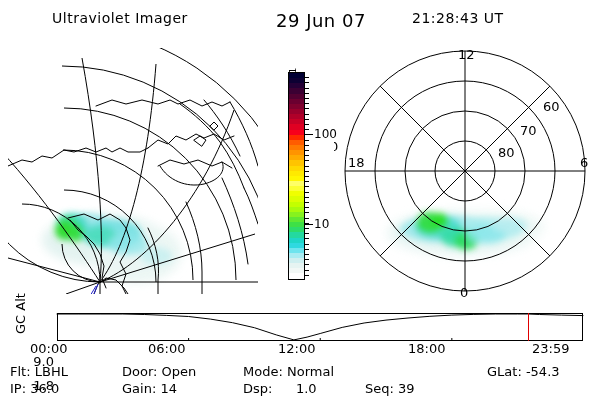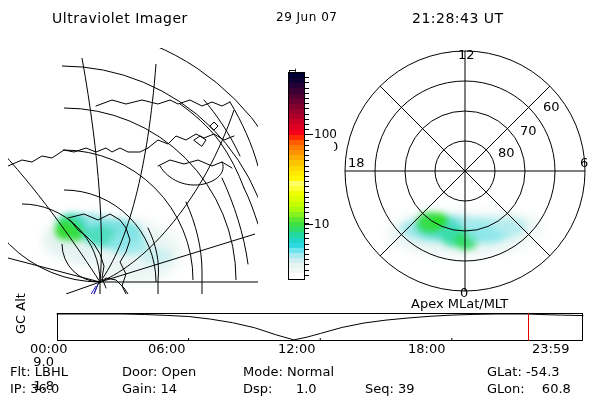--- a/index.html
+++ b/index.html
@@ -3,21 +3,21 @@
 <meta charset="utf-8">
 <style>
   html,body{margin:0;padding:0;background:#ffffff;}
   body{width:600px;height:400px;overflow:hidden;
        font-family:"DejaVu Sans",sans-serif;color:#000;}
   .root{position:relative;width:600px;height:368px;}
 
   
   .header{position:absolute;left:0;top:5px;width:600px;height:28px;}
   .hdr-title{position:absolute;left:52px;top:5px;font-size:14px;letter-spacing:.5px;}
-  .hdr-date{position:absolute;left:276px;top:5px;font-size:12px;letter-spacing:.5px;}
+  .hdr-date{position:absolute;left:276px;top:5px;font-size:18px;letter-spacing:.5px;}
   .hdr-time{position:absolute;left:412px;top:5px;font-size:14px;letter-spacing:.5px;}
 
   
   .panel{position:absolute;overflow:hidden;}
   .geo{left:8px;top:48px;width:250px;height:246px;}
   .dial{left:334px;top:45px;width:262px;height:252px;}
 
   svg{display:block;overflow:visible;}
   .grid{fill:none;stroke:#000;stroke-width:1;}
   .coast{fill:none;stroke:#000;stroke-width:1;stroke-linejoin:round;stroke-linecap:round;}
@@ -309,21 +309,20 @@
       </g>
     </svg>
   </div>
 
   <div class="strip">
     <div class="gcalt">GC Alt</div>
 
     <div class="yt ylab" style="top:11px">9.0</div>
     <div class="yt ylab" style="top:35px">1.8</div>
 
-    <div class="lab-apex">Apex MLat/MLT</div>
 
     <div class="strip-box"></div>
     <svg class="strip-svg" width="526" height="28" viewBox="0 0 526 28">
       <polyline id="altline" class="coast" points="0.0,1.0 21.9,1.0 43.9,1.0 65.8,1.0 87.7,1.5 109.7,2.4 131.6,3.5 153.5,6.1 175.5,9.7 197.4,14.7 219.3,21.9 236.9,26.9 250.1,24.1 263.2,20.5 285.2,14.4 307.1,10.0 329.0,7.1 351.0,5.0 372.9,3.3 394.8,2.1 416.8,1.4 438.7,1.0 460.6,1.0 470.9,1.0 482.6,1.5 504.5,2.1 526.0,2.6"></polyline>
       <g id="xticks" stroke="#000" stroke-width="1">
           <line x1="131.60967472894077" x2="131.60967472894077" y1="28" y2="25"></line>
           <line x1="263.21934945788155" x2="263.21934945788155" y1="28" y2="25"></line>
           <line x1="394.8290241868223" x2="394.8290241868223" y1="28" y2="25"></line>
         </g>
     </svg>
@@ -366,19 +365,15 @@
 
     <div class="fcell r1 c3">
       <span>Seq:</span>
       <span>39</span>
     </div>
 
     <div class="fcell r0 c4">
       <span>GLat:</span>
       <span>-54.3</span>
     </div>
-    <div class="fcell r1 c4">
-      <span>GLon:</span>
-      <span class="fnum" style="width:42px">60.8</span>
-    </div>
   </div>
 
 </div>
 
 </body></html>

